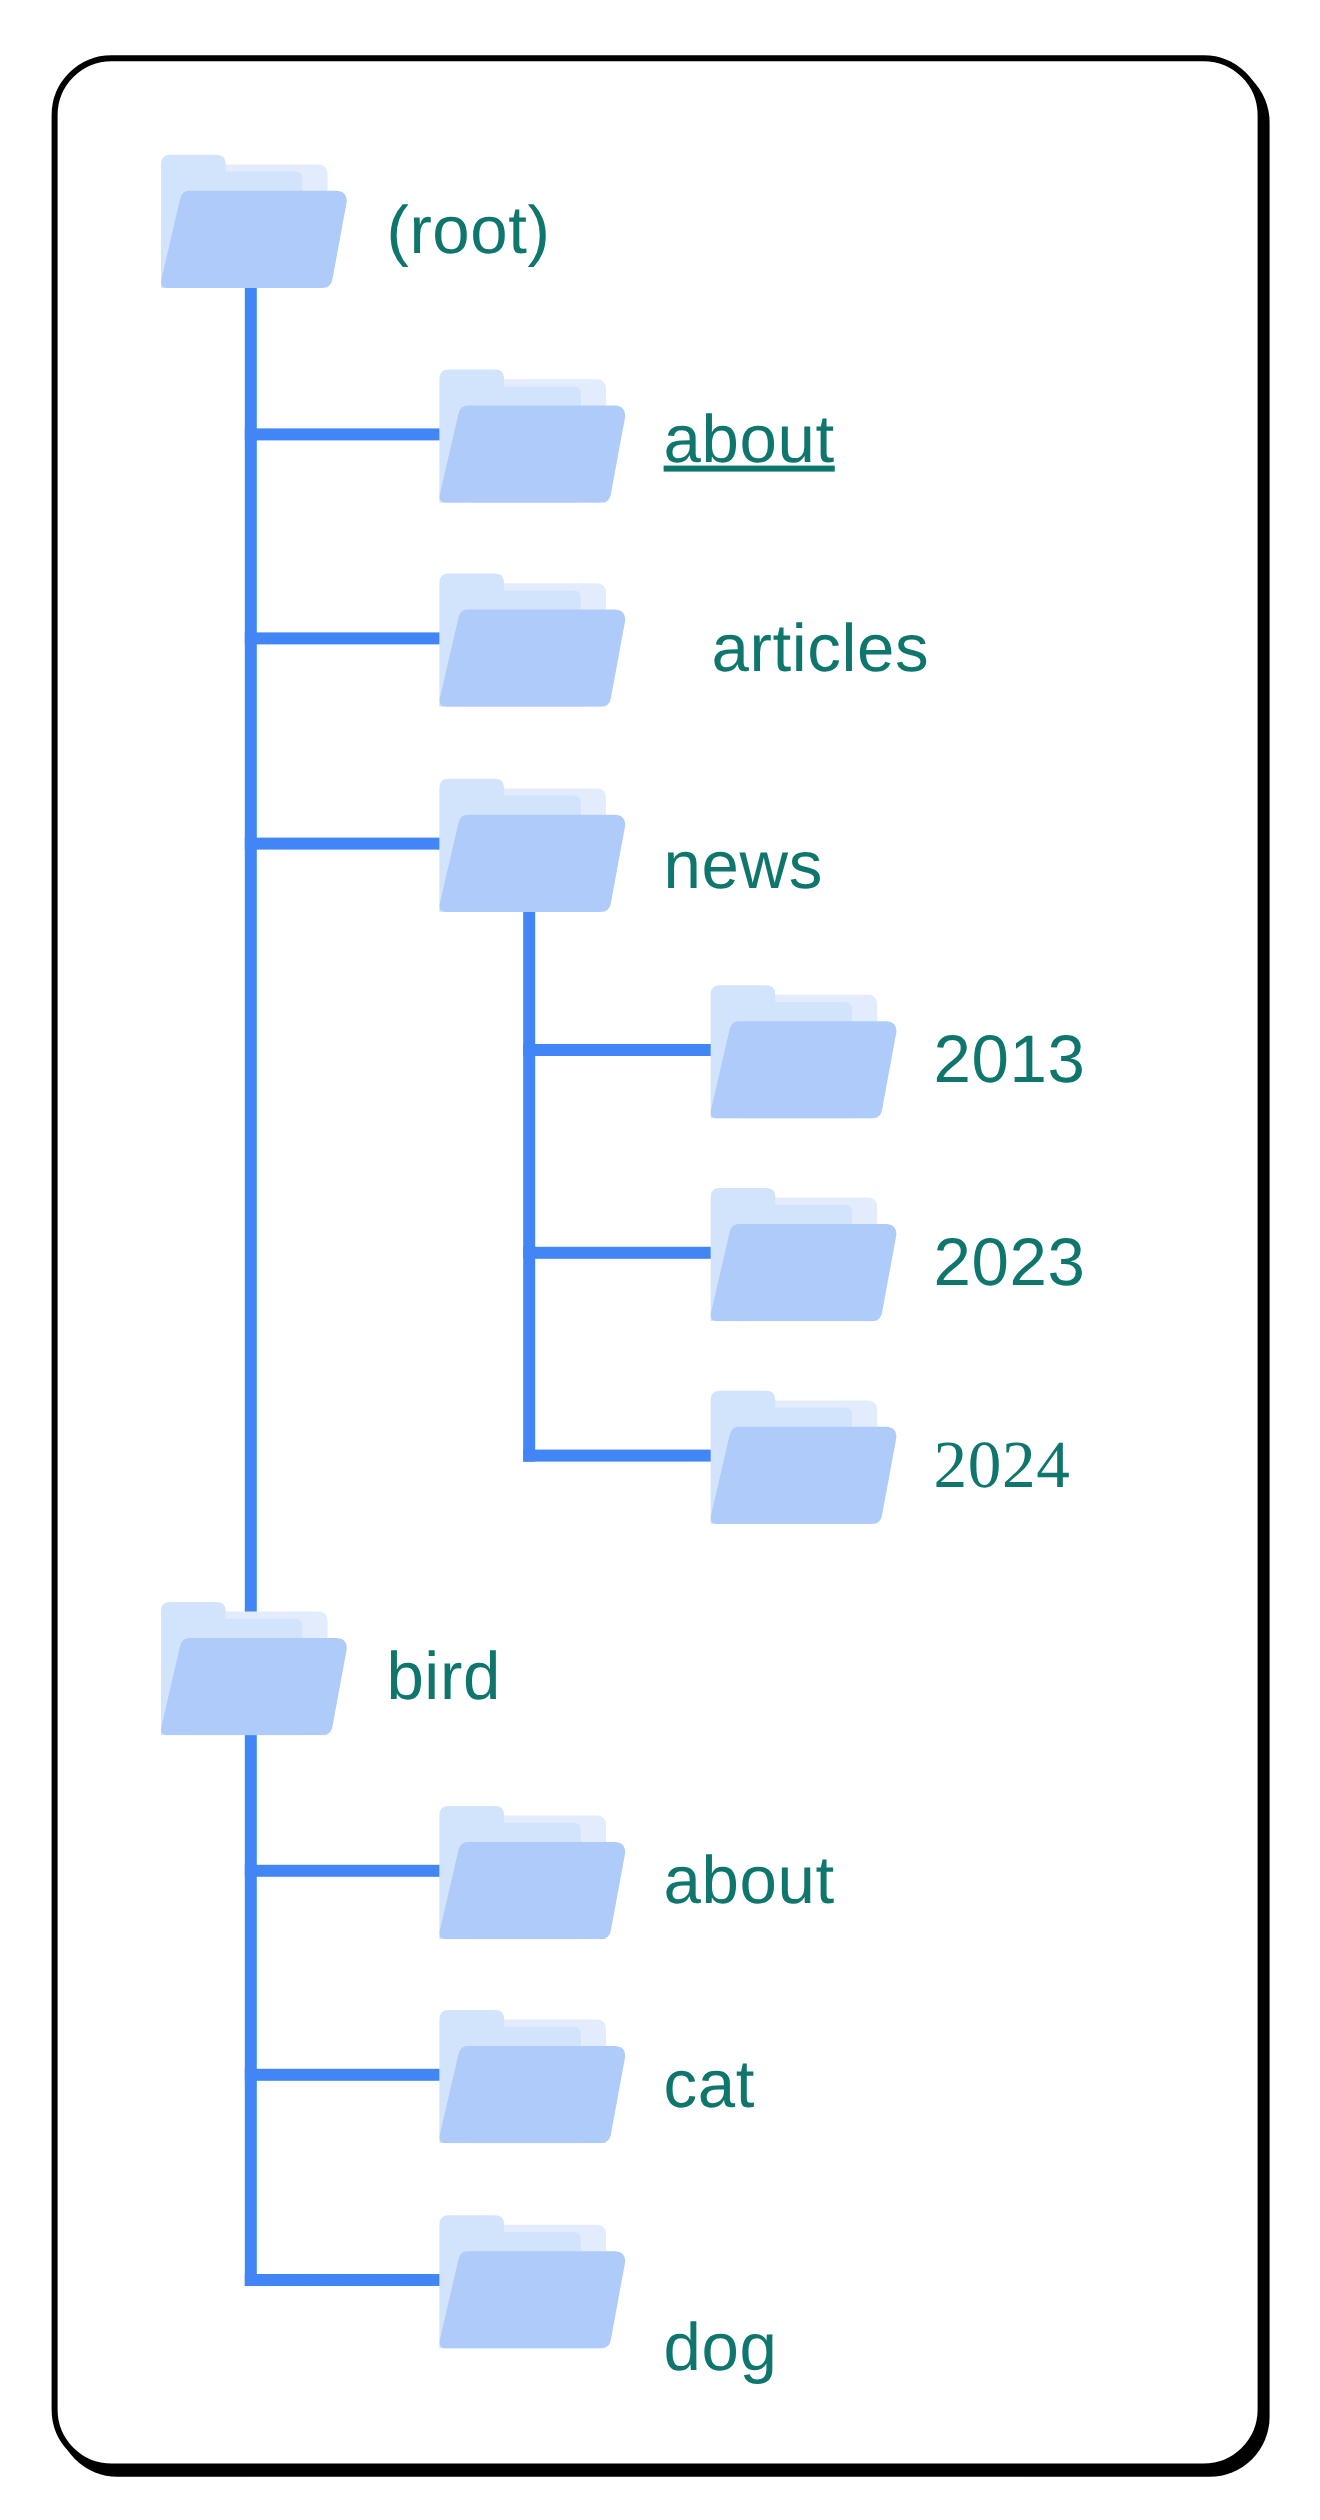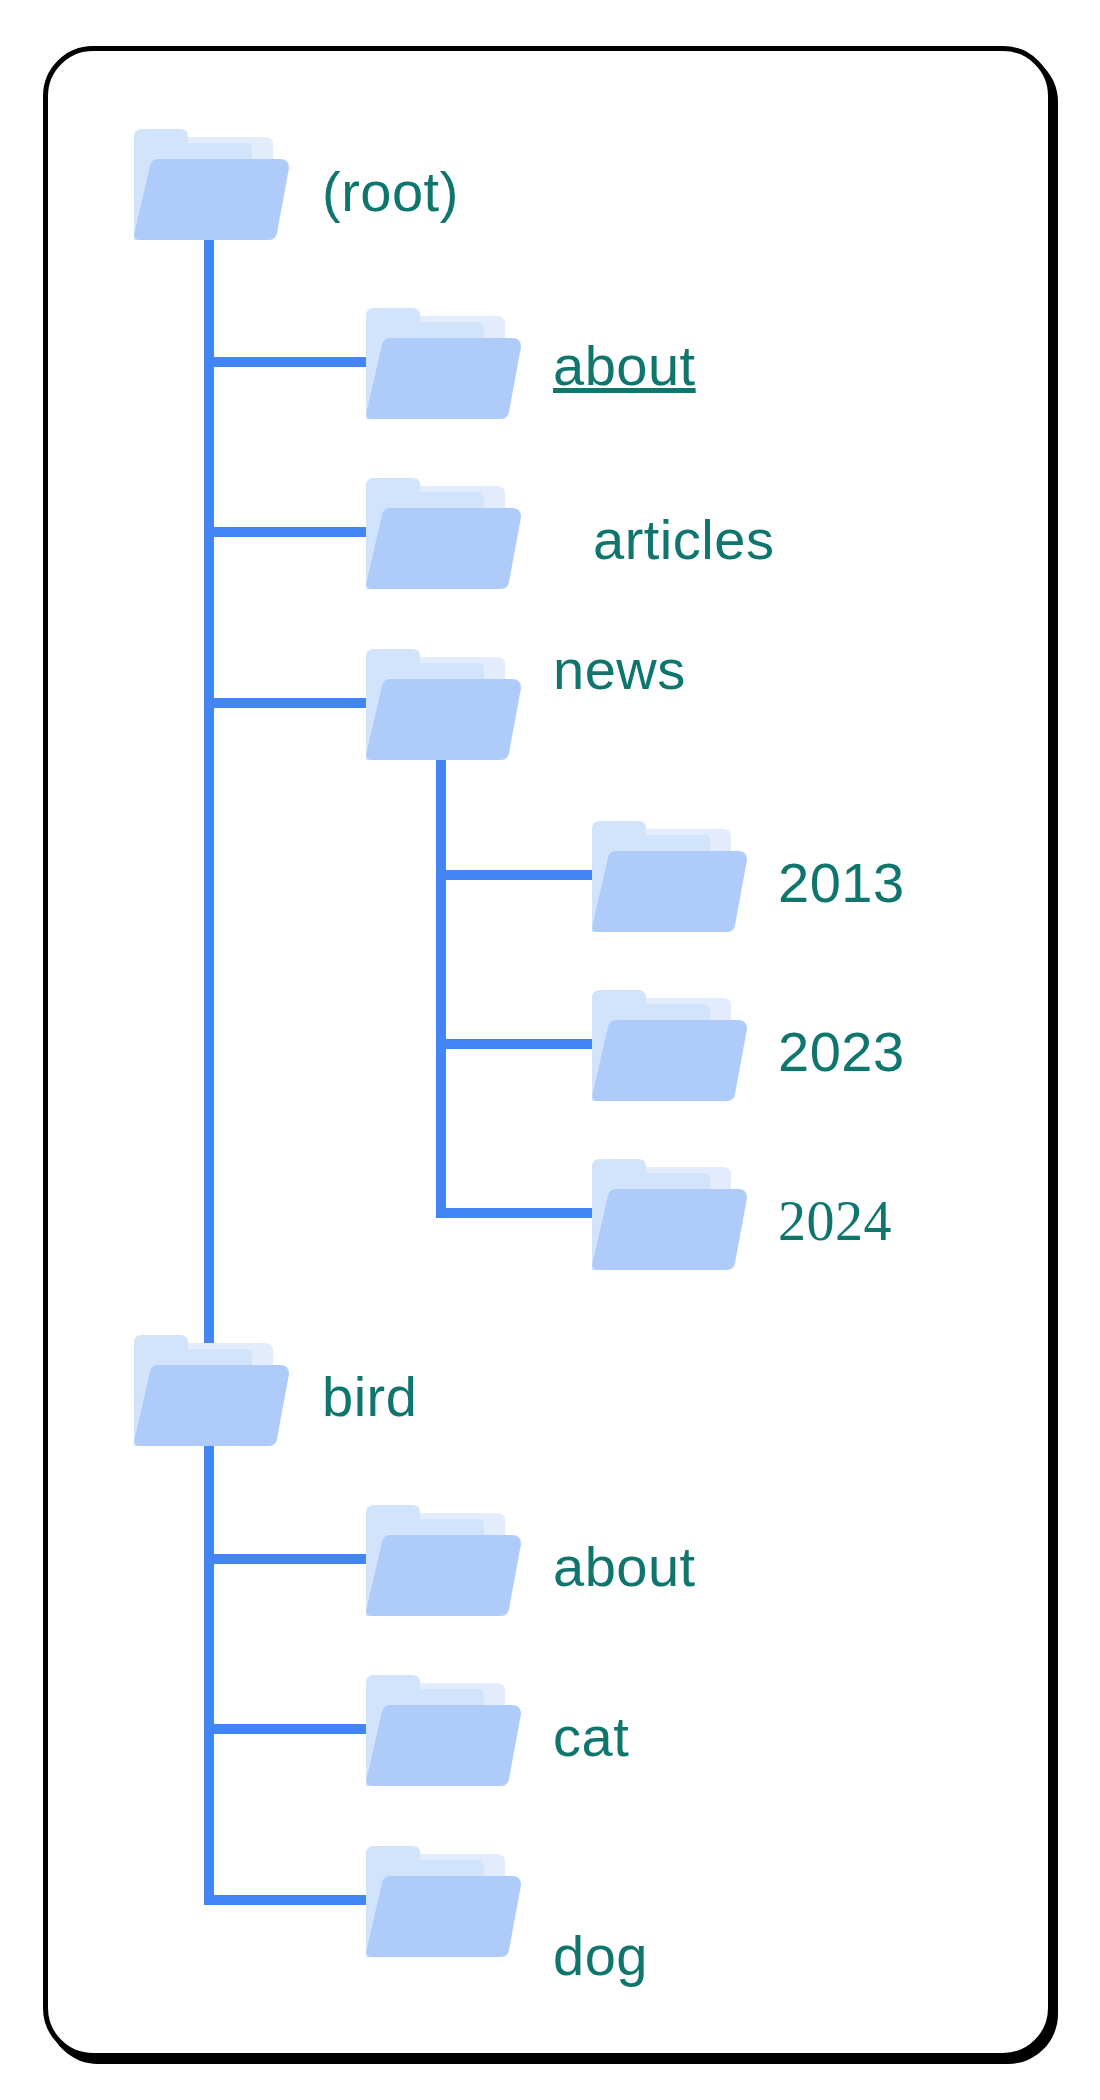--- a/index.html
+++ b/index.html
@@ -48,21 +48,21 @@
   .lbl{
     position:absolute;
     height:60px;line-height:60px;
     font-size:56px;color:#0f766e;
     white-space:nowrap;z-index:3;
     letter-spacing:0.5px;
   }
   .t-root{left:322px;top:162px;}
   .t-about{left:553px;top:336px;text-decoration:underline;}
   .t-articles{left:553px;top:510px;margin-left:40px;}
-  .t-news{left:553px;top:640px;}
+  .t-news{left:553px;top:691px;}
   .t-2022{left:778px;top:853px;}
   .t-2023{left:778px;top:1022px;}
   .t-2024{left:778px;top:1191px;font-family:Liberation Serif, serif;}
   .t-shop{left:322px;top:1367px;}
   .t-bird{left:553px;top:1537px;}
   .t-cat{left:553px;top:1707px;}
   .t-dog{left:553px;top:1878px;margin-top:48px;}
   .defs{position:absolute;width:0;height:0;overflow:hidden;}
 </style>
 </head>

